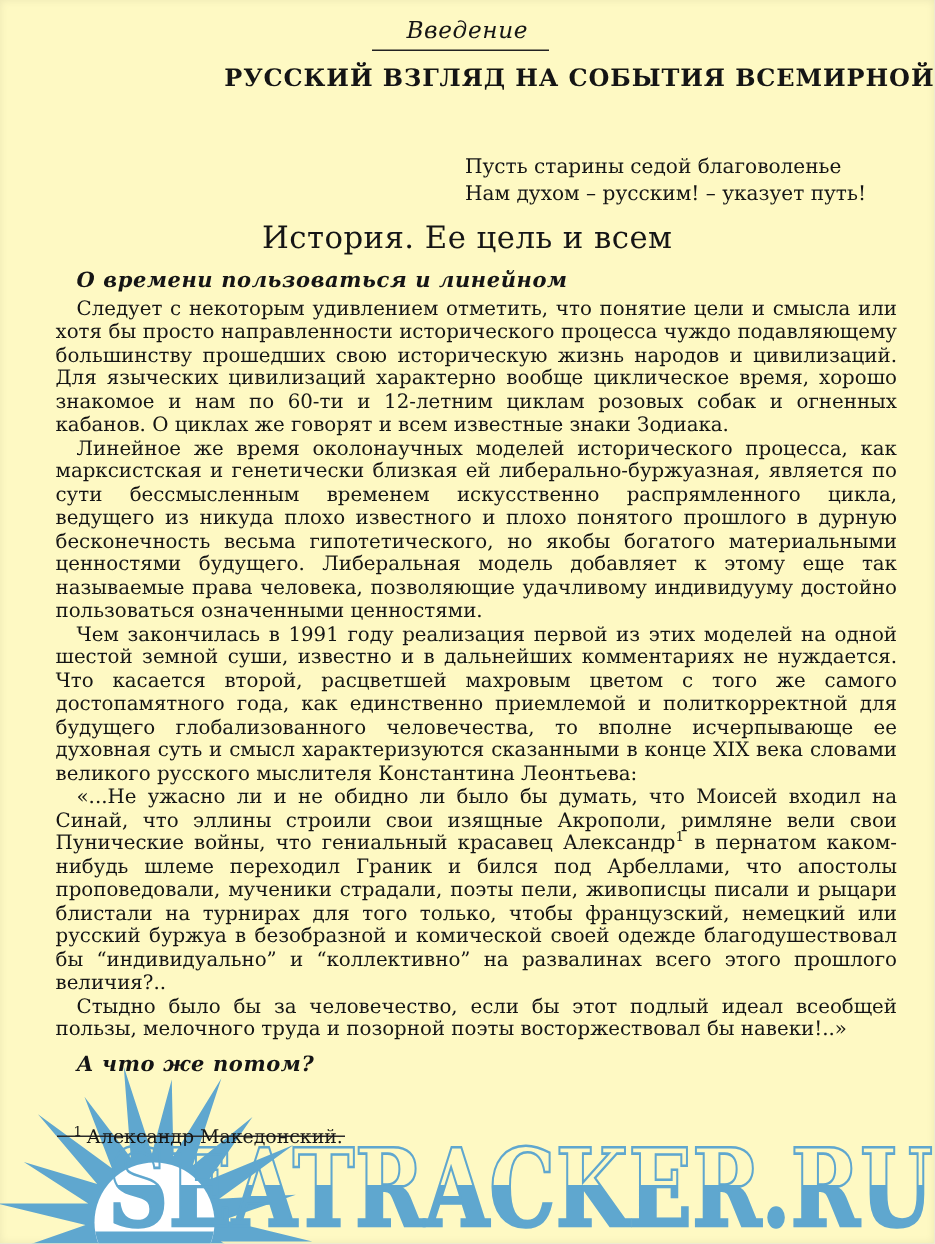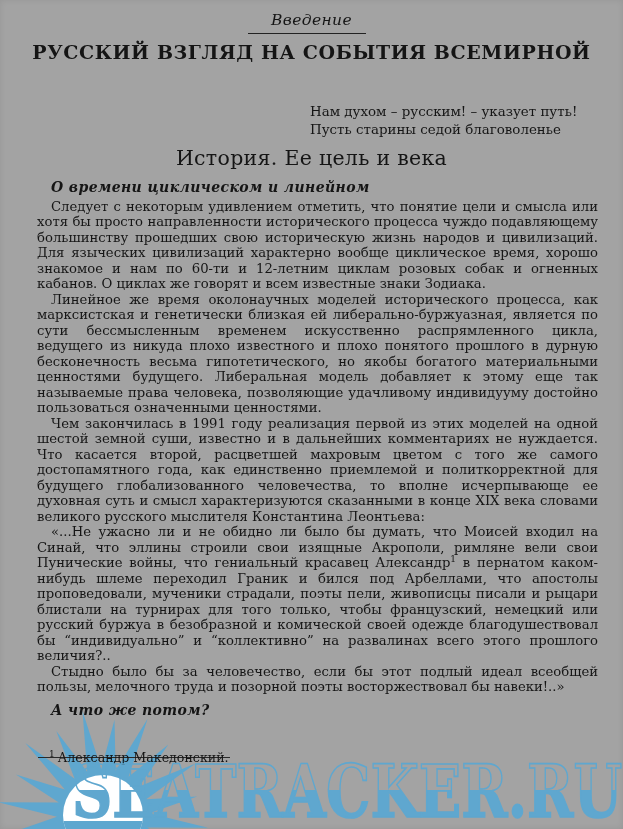--- a/index.html
+++ b/index.html
@@ -1,28 +1,28 @@
 <!DOCTYPE html>
 <html><head>
 <meta charset="utf-8">
 <style>
   html,body { margin:0; padding:0; background:#e8e8e6; }
   .page {
     position:relative; width:623px; height:829px; margin:0 auto;
-    background:#a3a3a3; overflow:hidden;
+    background:#fef9c3; overflow:hidden;
     box-shadow: inset 0 0 6px rgba(0,0,0,.08);
     font-family:"DejaVu Serif", serif; color:#151515;
   }
   
   .chapter-header { position:absolute; top:11px; left:0; width:100%; text-align:center;
     font-style:italic; font-size:15.5px; letter-spacing:.4px; }
   .chapter-rule { position:absolute; top:33px; left:248px; width:118px; border-top:1.4px solid #222; }
   
-  .main-title { position:absolute; top:42px; left:0; width:100%; text-align:center;
-    font-weight:bold; font-size:19px; line-height:20.5px; letter-spacing:.6px; }
+  .main-title { position:absolute; top:42px; left:0; width:100%; text-align:right;
+    font-weight:bold; font-size:16px; line-height:20.5px; letter-spacing:.6px; }
   
   .epigraph { position:absolute; top:103px; left:310px; font-size:13.4px; line-height:17.5px; }
   
   .section-title { position:absolute; top:146px; left:0; width:100%; text-align:center;
     font-size:20.5px; letter-spacing:.3px; font-weight:normal; margin:0; }
   
   .body-text { position:absolute; top:180px; left:37px; width:561px; height:578px; overflow:hidden;
     font-size:13.2px; line-height:15.5px; text-align:justify; z-index:2; }
   .body-text p { margin:0; text-indent:14px; }
   .subhead { font-size:14px; font-weight:bold; font-style:italic; letter-spacing:.4px;
@@ -47,28 +47,28 @@
 <div class="page">
 
   <div class="chapter-header">Введение</div>
   <div class="chapter-rule"></div>
 
   <div class="main-title">
     <div>РУССКИЙ ВЗГЛЯД НА СОБЫТИЯ ВСЕМИРНОЙ</div>
   </div>
 
   <div class="epigraph">
+    <div>Пусть старины седой благоволенье</div>
     <div>Нам духом – русским! – указует путь!</div>
-    <div>Пусть старины седой благоволенье</div>
   </div>
 
-  <h2 class="section-title">История. Ее цель и века</h2>
+  <h2 class="section-title">История. Ее цель и всем</h2>
 
   <div class="body-text">
-    <h3 class="subhead">О времени циклическом и линейном</h3>
+    <h3 class="subhead">О времени пользоваться и линейном</h3>
     <div>
         <p><span>Следует с некоторым удивлением отметить, что понятие цели и смысла или хотя бы просто направленности исторического процесса чуждо подавляющему большинству прошедших свою историческую жизнь народов и цивилизаций. Для языческих цивилизаций характерно вообще циклическое время, хорошо знакомое и нам по 60-ти и 12-летним циклам розовых собак и огненных кабанов. О циклах же говорят и всем известные знаки Зодиака.</span></p>
         <p><span>Линейное же время околонаучных моделей исторического процесса, как марксистская и генетически близкая ей либерально-буржуазная, является по сути бессмысленным временем искусственно распрямленного цикла, ведущего из </span><span class="it">никуда</span><span> плохо известного и плохо понятого прошлого </span><span class="it">в дурную бесконечность</span><span> весьма гипотетического, но якобы богатого материальными ценностями будущего. Либеральная модель добавляет к этому еще так называемые права человека, позволяющие удачливому индивидууму достойно пользоваться означенными ценностями.</span></p>
         <p><span>Чем закончилась в 1991 году реализация первой из этих моделей на одной шестой земной суши, известно и в дальнейших комментариях не нуждается. Что касается второй, расцветшей махровым цветом с того же самого достопамятного года, как единственно приемлемой и политкорректной для будущего глобализованного человечества, то вполне исчерпывающе ее духовная суть и смысл характеризуются сказанными в конце XIX века словами великого русского мыслителя Константина Леонтьева:</span></p>
         <p><span>«...Не ужасно ли и не обидно ли было бы думать, что Моисей входил на Синай, что эллины строили свои изящные Акрополи, римляне вели свои Пунические войны, что гениальный красавец Александр</span><sup>1</sup><span> в пернатом каком-нибудь шлеме переходил Граник и бился под Арбеллами, что апостолы проповедовали, мученики страдали, поэты пели, живописцы писали и рыцари блистали на турнирах </span><span class="it">для того только, чтобы французский, немецкий или русский буржуа в безобразной и комической своей одежде</span><span> благодушествовал бы “индивидуально” и “коллективно” на развалинах всего этого прошлого величия?..</span></p>
         <p><span>Стыдно было бы за человечество, если бы этот подлый идеал всеобщей пользы, мелочного труда и позорной поэты восторжествовал бы навеки!..»</span></p>
       </div>
     <h3 class="subhead second">А что же потом?</h3>
   </div>
 

